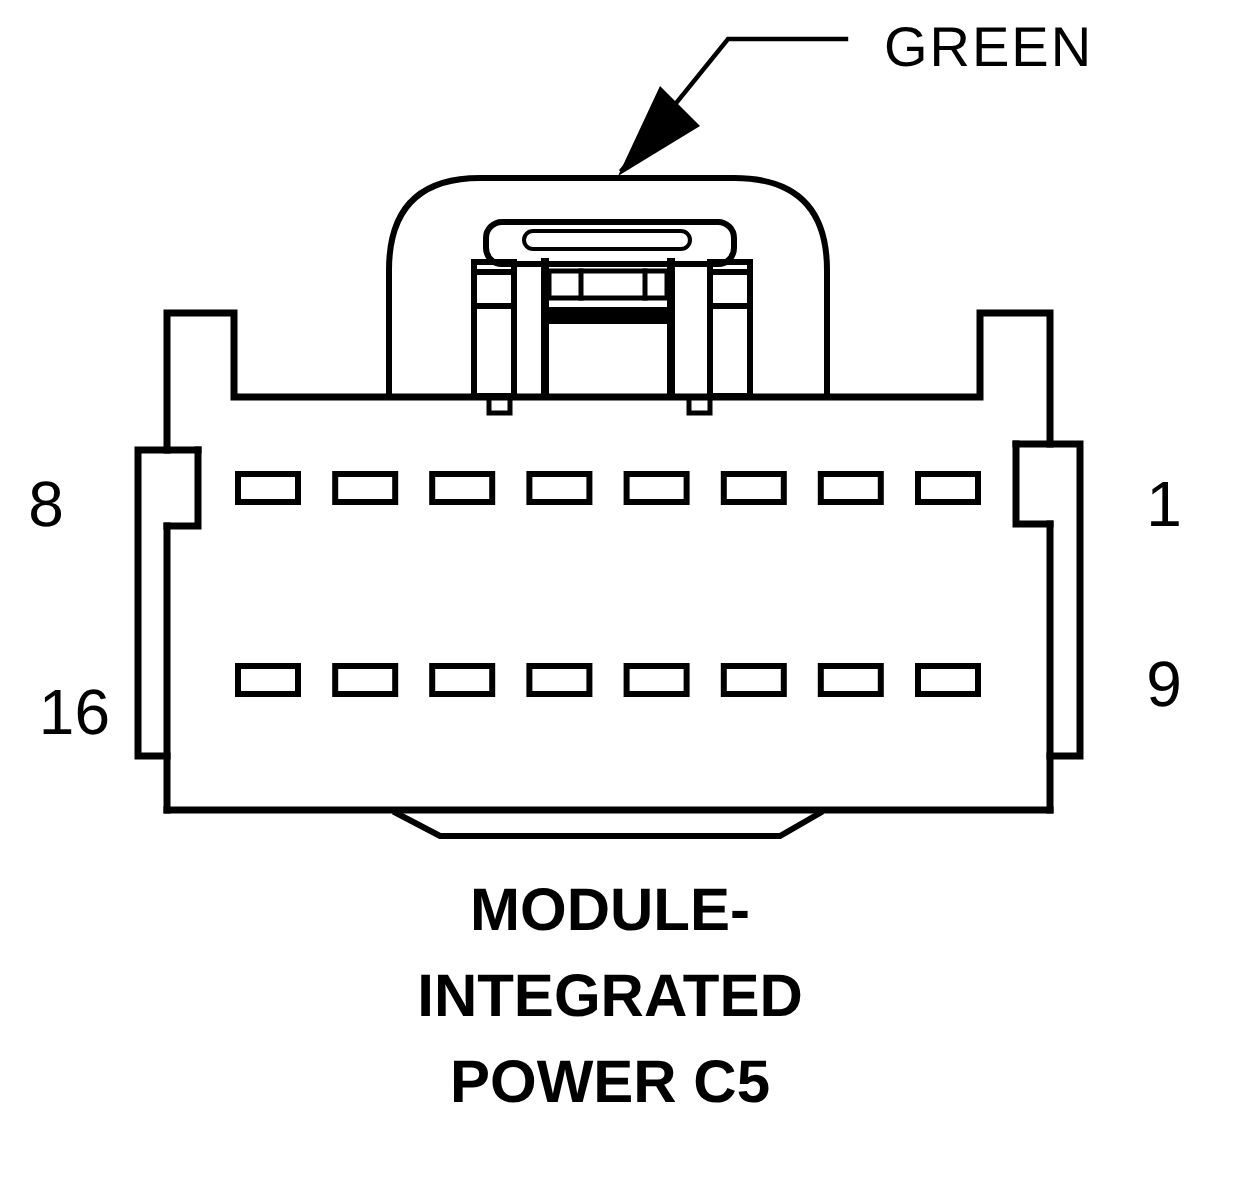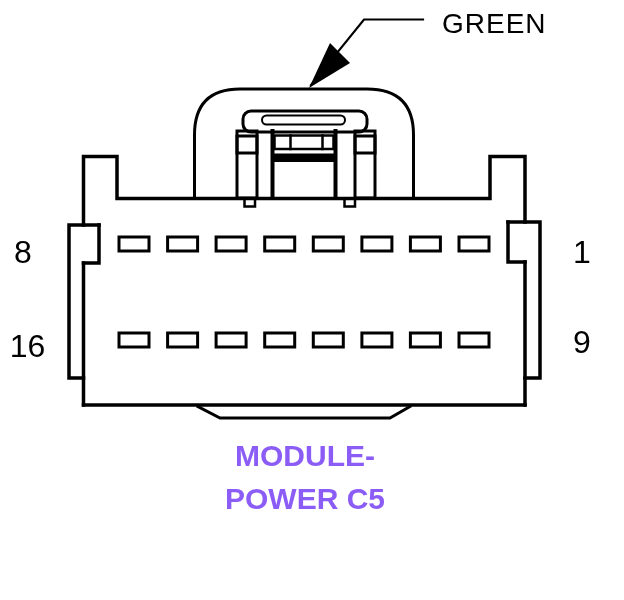--- a/index.html
+++ b/index.html
@@ -42,21 +42,21 @@
     left: 155px;
     top: 434px;
     width: 300px;
     text-align: center;
   }
   .caption .cap-line {
     font-size: 30px;
     font-weight: 700;
     line-height: 43px;
     letter-spacing: 0px;
-    color: #8b5cf6;
+    color: #000000;
   }
 </style>
 </head>
 <body>
 
 <div class="stage">
 
   <svg width="624" height="600" viewBox="0 0 624 600" fill="none" stroke="#000" stroke-linecap="square" stroke-linejoin="miter">
 
     <g>
@@ -126,21 +126,22 @@
         <rect x="361.9" y="333" width="30" height="14"></rect>
         <rect x="410.4" y="333" width="30" height="14"></rect>
         <rect x="459.0" y="333" width="30" height="14"></rect>
       </g>
   </svg>
 
   <div class="lbl green-lbl" style="left:442px; top:10px;">GREEN</div>
 
   <div class="lbl pin-num" style="left:4px; top:236px; width:38px;">8</div>
   <div class="lbl pin-num" style="left:563px; top:236px; width:38px;">1</div>
-  <div class="lbl pin-num" style="left:0px; top:330px; width:55px;">16</div>
+  <div class="lbl pin-num" style="left:0px; top:340px; width:55px;text-align:right;">16</div>
   <div class="lbl pin-num" style="left:563px; top:326px; width:38px;">9</div>
 
   <div class="caption">
     <div class="cap-line">MODULE-</div>
+    <div class="cap-line">INTEGRATED</div>
     <div class="cap-line">POWER C5</div>
   </div>
 
 </div>
 
 </body></html>

